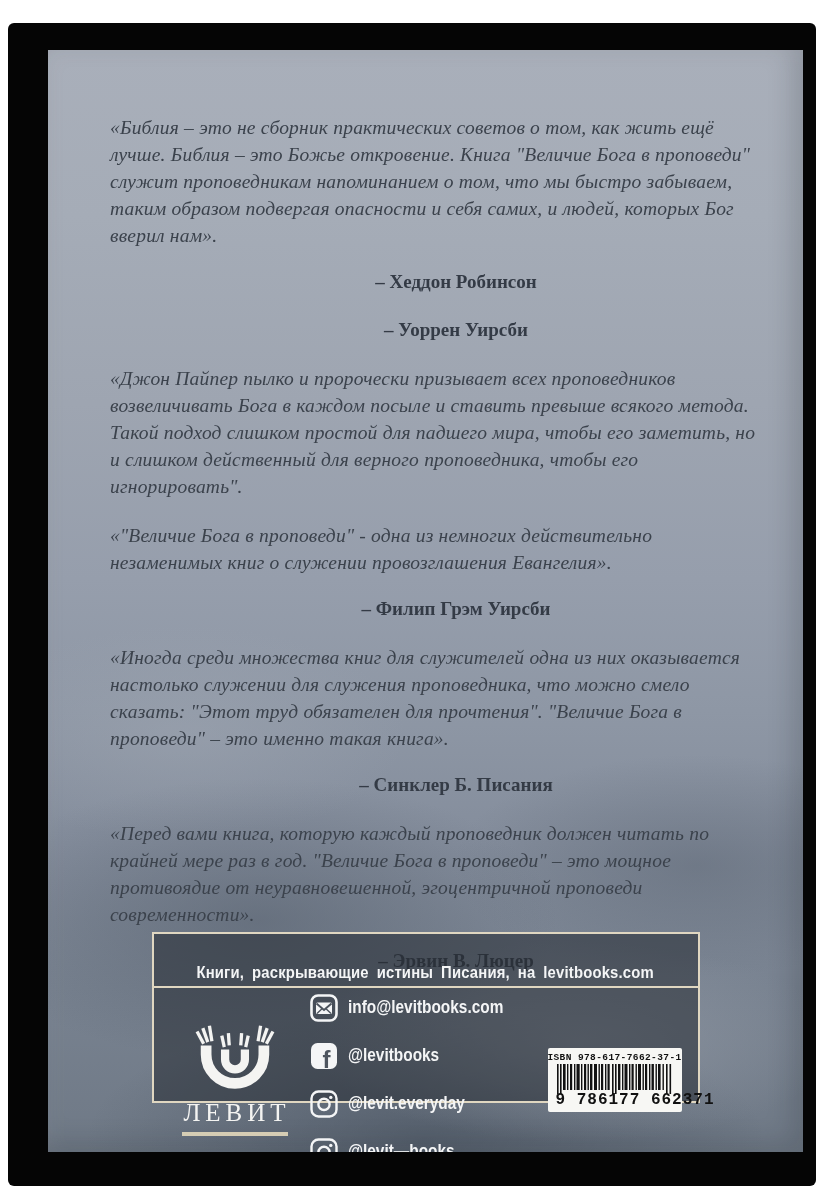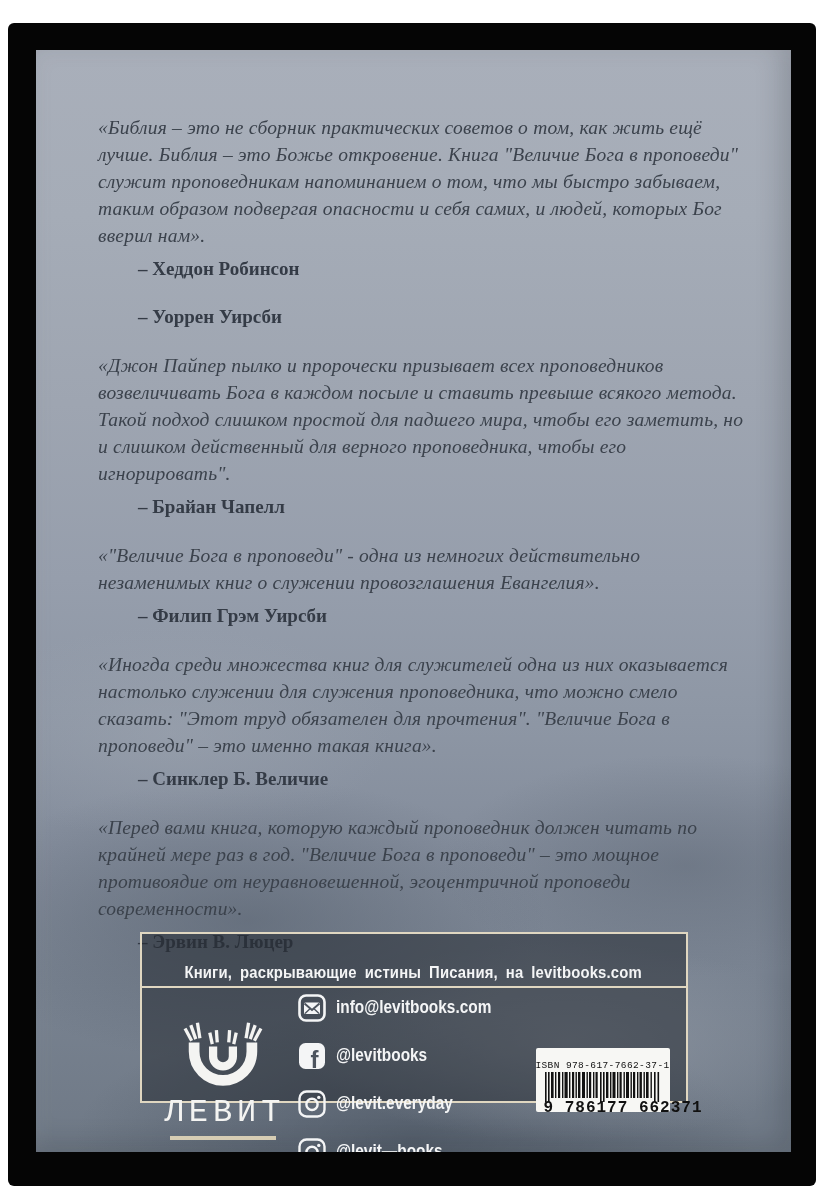--- a/index.html
+++ b/index.html
@@ -1,52 +1,52 @@
 <!DOCTYPE html>
 <html><head>
 <meta charset="utf-8">
 <style>
   html,body{margin:0;padding:0;}
   body{width:824px;height:1200px;background:#ffffff;font-family:"Liberation Serif",serif;}
   .page{position:relative;width:824px;height:1200px;background:#ffffff;overflow:hidden;}
   .frame{position:absolute;left:8px;top:23px;width:808px;height:1163px;background:#050505;border-radius:6px;}
-  .cover{position:absolute;left:28px;top:27px;width:755px;height:1102px;overflow:hidden;
+  .cover{position:absolute;left:40px;top:27px;width:755px;height:1102px;overflow:hidden;
     background:
       radial-gradient(42% 14% at 18% 62%, rgba(162,169,180,0.40), transparent 70%),
       radial-gradient(50% 13% at 70% 90%, rgba(155,162,173,0.55), transparent 70%),
       radial-gradient(55% 18% at 28% 79%, rgba(72,82,95,0.42), transparent 72%),
       radial-gradient(45% 14% at 86% 74%, rgba(83,93,106,0.40), transparent 72%),
       radial-gradient(60% 16% at 50% 99%, rgba(62,72,85,0.55), transparent 75%),
       linear-gradient(180deg,#a9afba 0%,#a5acb7 15%,#9ea5b1 32%,#969eac 48%,#8e97a5 60%,#848d9c 72%,#788290 85%,#6f7986 100%);
     box-shadow:inset -10px -8px 26px rgba(20,26,34,0.18), inset 6px 4px 18px rgba(255,255,255,0.06);}
   .quotes{position:absolute;left:62px;top:64px;width:652px;}
   .quote{margin-bottom:22px;}
   .quote-text{font-style:italic;font-size:19.5px;line-height:27px;color:#3b424c;letter-spacing:0.2px;}
-  .quote-author{font-style:normal;font-weight:700;font-size:19px;line-height:26px;color:#343b46;margin:7px 0 0 40px;}
+  .quote-author{font-style:normal;font-weight:700;font-size:19px;line-height:26px;color:#343b46;margin:20px 0 0 40px;text-align:center;}
   
   .pubpanel{position:absolute;top:882px;left:50%;transform:translateX(-50%);width:548px;height:171px;
     box-sizing:border-box;border:2px solid #e0d7c1;background:rgba(36,41,50,0.55);
     display:flex;flex-direction:column;}
   .tagline-row{flex:0 0 28px;border-bottom:2px solid #e0d7c1;display:flex;align-items:center;justify-content:center;margin-top:24px;}
   .tagline{color:#f4f5f6;font-family:"Liberation Sans",sans-serif;font-weight:700;font-size:16.5px;line-height:1;
     white-space:nowrap;word-spacing:4px;letter-spacing:0.2px;transform:scaleX(0.9);}
   .panel-body{flex:1;display:flex;align-items:center;padding:6px 16px 8px 22px;}
   .logo-col{width:118px;display:flex;flex-direction:column;align-items:center;}
-  .logo-text{color:#f4f4f2;font-family:Liberation Mono, monospace;font-size:32px;line-height:1;letter-spacing:5px;
+  .logo-text{color:#f4f4f2;font-family:Liberation Serif, serif;font-size:25px;line-height:1;letter-spacing:5px;
     margin-top:6px;padding-left:5px;}
   .logo-underline{width:106px;height:4px;background:#d6cdb4;margin-top:7px;}
   .contacts{flex:1;margin-left:16px;display:flex;flex-direction:column;gap:20px;}
   .contact-row{display:flex;align-items:center;height:28px;}
   .contact-icon{width:28px;height:28px;flex:0 0 auto;}
   .contact-label{color:#f4f5f6;font-family:"Liberation Sans",sans-serif;font-weight:700;font-size:17.5px;line-height:1;
     margin-left:10px;white-space:nowrap;transform:scaleX(0.88);transform-origin:left center;}
   .barcode{width:134px;height:64px;background:#f7f7f4;border-radius:2px;margin-left:4px;
     display:flex;flex-direction:column;align-items:center;padding:4px 4px 3px;box-sizing:border-box;}
-  .isbn{font-family:"Liberation Mono",monospace;font-weight:400;font-size:9.5px;line-height:11px;color:#111;
-    letter-spacing:0.4px;white-space:nowrap;margin-top:8px;}
+  .isbn{font-family:"Liberation Mono",monospace;font-weight:700;font-size:9.5px;line-height:11px;color:#111;
+    letter-spacing:0.4px;white-space:nowrap;}
   .bars{width:118px;height:30px;margin-top:1px;}
   .digits{width:118px;text-align:center;font-family:"Liberation Mono",monospace;font-weight:700;font-size:16px;
     line-height:13px;color:#111;letter-spacing:1px;white-space:nowrap;}
 </style>
 </head>
 <body>
 
 <div class="page">
   <div class="frame">
     <div class="cover">
@@ -54,29 +54,28 @@
       <div class="quotes">
         <div class="quote">
           <div class="quote-text">«Библия – это не сборник практических советов о том, как жить ещё лучше. Библия – это Божье откровение. Книга "Величие Бога в проповеди" служит проповедникам напоминанием о том, что мы быстро забываем, таким образом подвергая опасности и себя самих, и людей, которых Бог вверил нам».</div>
           <div class="quote-author">– Хеддон Робинсон</div>
         </div>
         <div class="quote">
           <div class="quote-author">– Уоррен Уирсби</div>
         </div>
         <div class="quote">
           <div class="quote-text">«Джон Пайпер пылко и пророчески призывает всех проповедников возвеличивать Бога в каждом посыле и ставить превыше всякого метода. Такой подход слишком простой для падшего мира, чтобы его заметить, но и слишком действенный для верного проповедника, чтобы его игнорировать".</div>
-          <div class="quote-author">– Брайан Чапелл</div>
         </div>
         <div class="quote">
           <div class="quote-text">«"Величие Бога в проповеди" - одна из немногих действительно незаменимых книг о служении провозглашения Евангелия».</div>
           <div class="quote-author">– Филип Грэм Уирсби</div>
         </div>
         <div class="quote">
           <div class="quote-text">«Иногда среди множества книг для служителей одна из них оказывается настолько служении для служения проповедника, что можно смело сказать: "Этот труд обязателен для прочтения". "Величие Бога в проповеди" – это именно такая книга».</div>
-          <div class="quote-author">– Синклер Б. Величие</div>
+          <div class="quote-author">– Синклер Б. Писания</div>
         </div>
         <div class="quote">
           <div class="quote-text">«Перед вами книга, которую каждый проповедник должен читать по крайней мере раз в год. "Величие Бога в проповеди" – это мощное противоядие от неуравновешенной, эгоцентричной проповеди современности».</div>
           <div class="quote-author">– Эрвин В. Люцер</div>
         </div>
       </div>
 
       <div class="pubpanel">
         <div class="tagline-row">
           <span class="tagline">Книги, раскрывающие истины Писания, на levitbooks.com</span>

